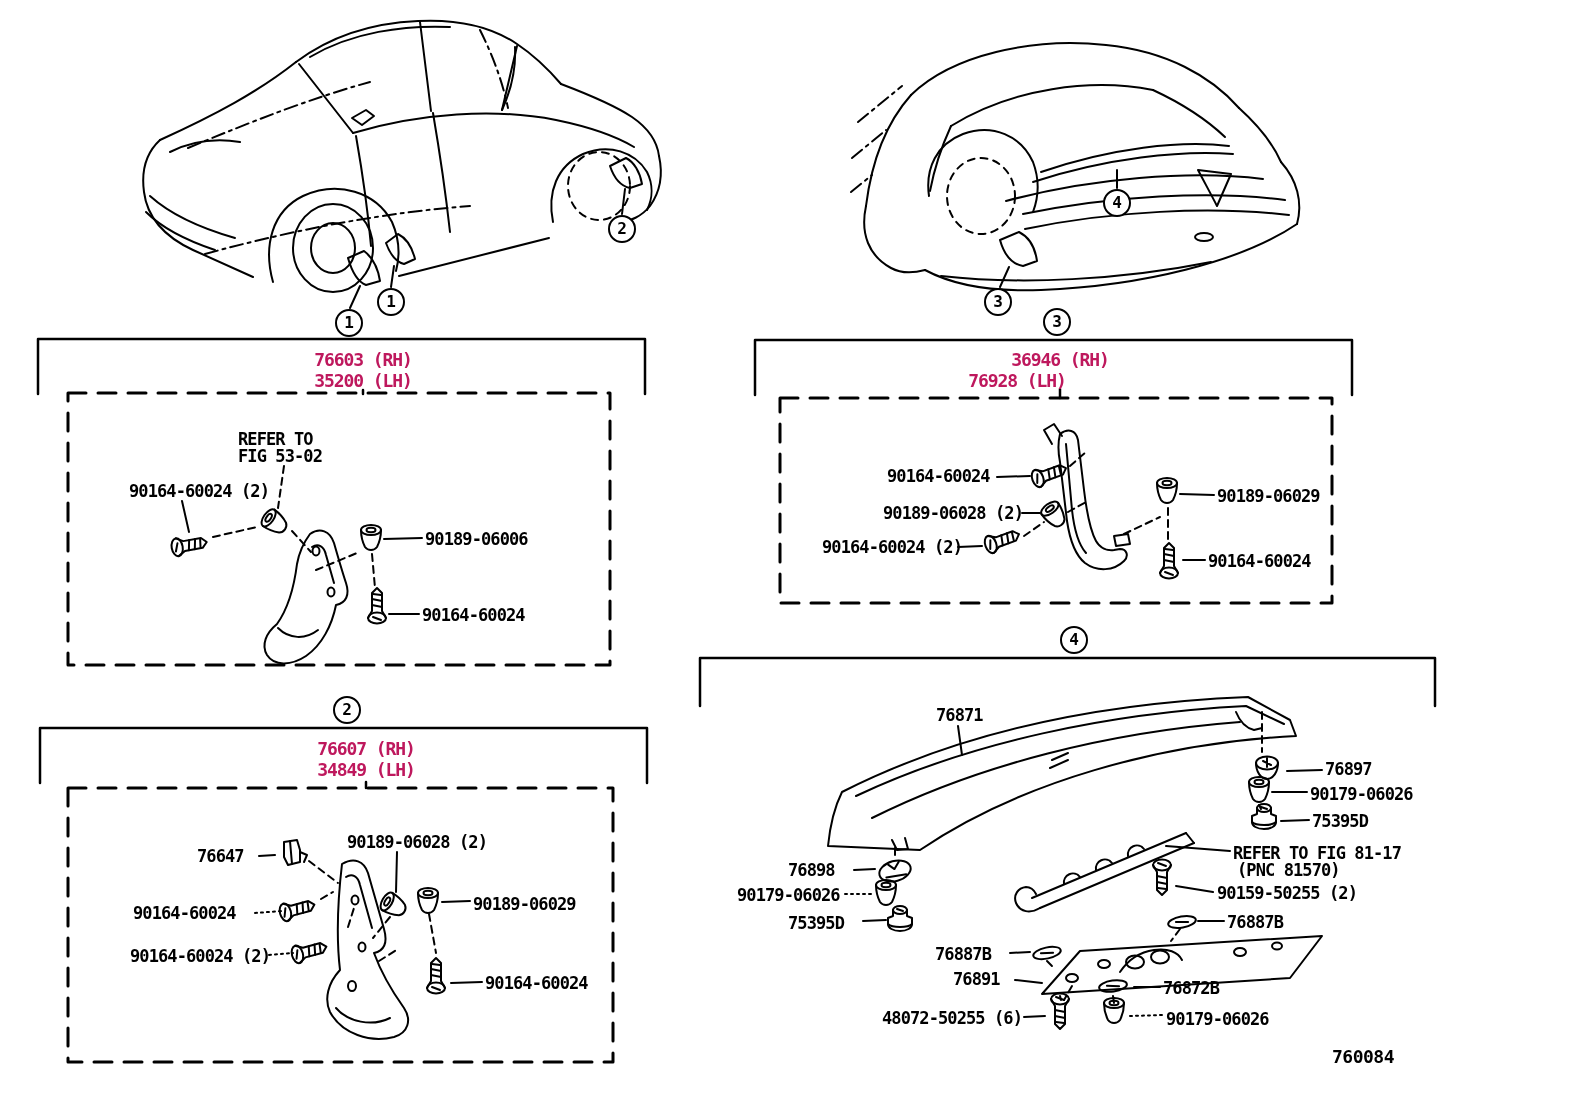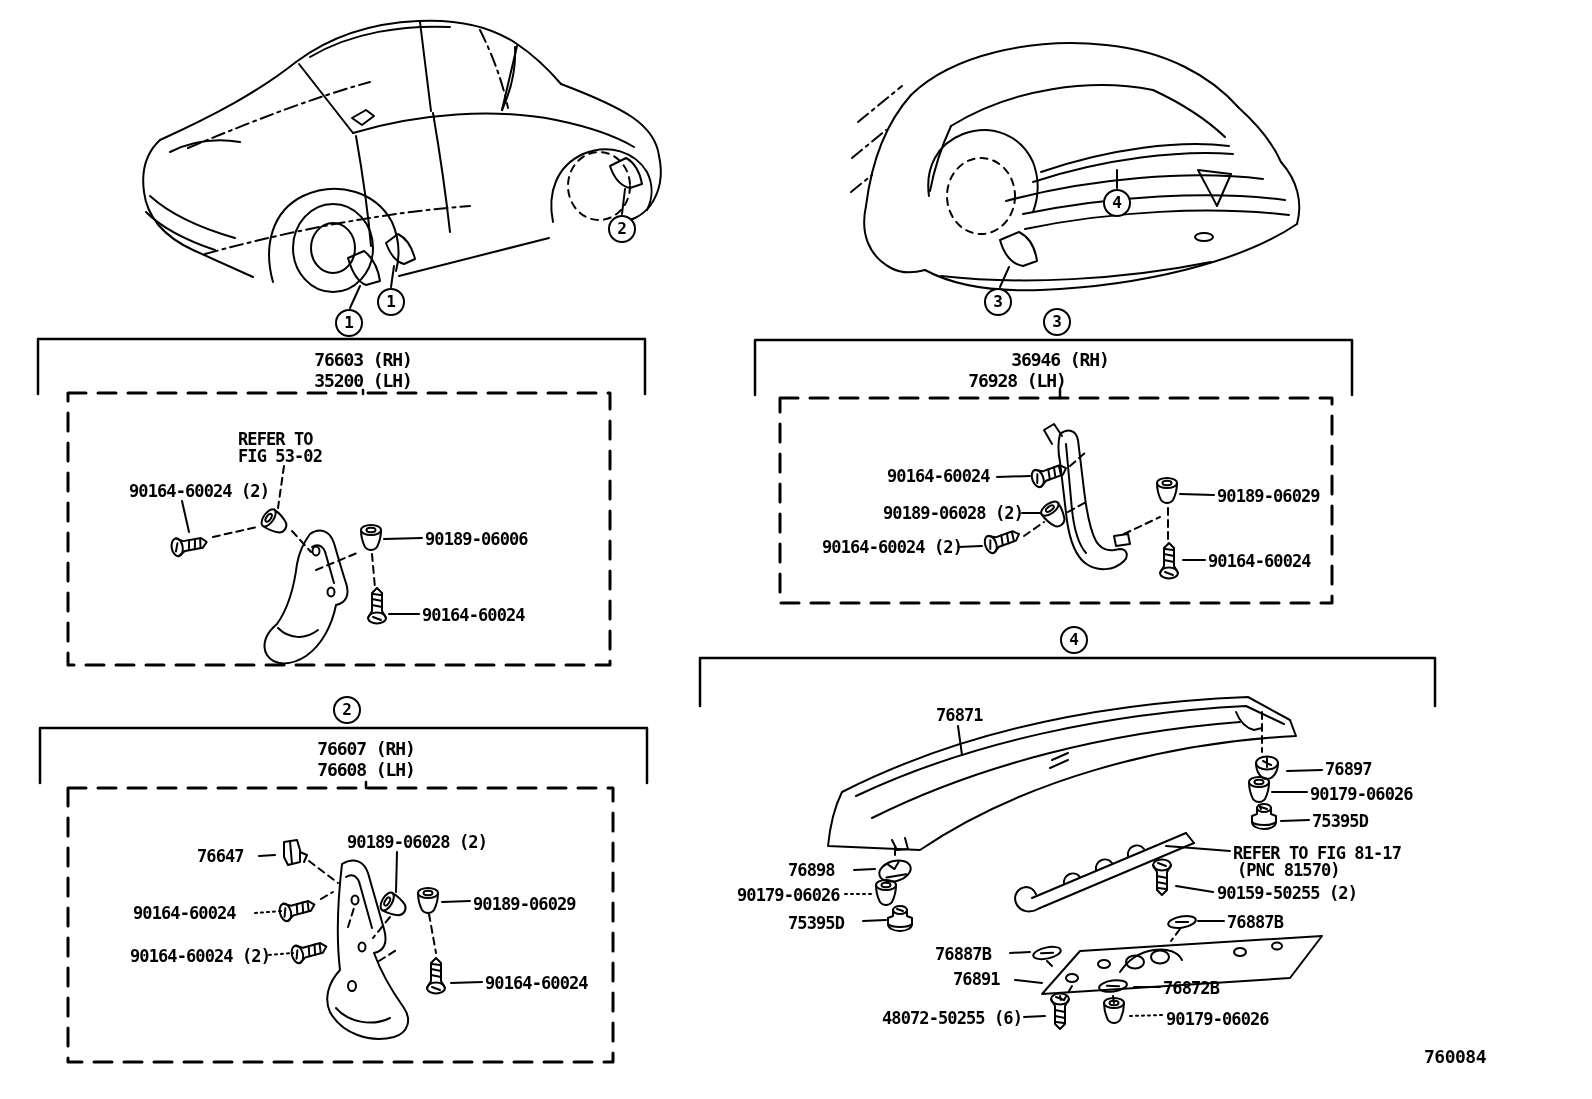--- a/index.html
+++ b/index.html
@@ -2,21 +2,21 @@
 <html><head>
 <meta charset="utf-8">
 <style>
   html,body{margin:0;padding:0;background:#e8e8e8;}
   .stage{position:relative;width:1592px;height:1099px;background:#ffffff;overflow:hidden;
          font-family:"DejaVu Sans Mono",monospace;}
   .stage svg{position:absolute;left:0;top:0;}
   .lbl{position:absolute;font:bold 17px/1.05 "DejaVu Sans Mono",monospace;
        letter-spacing:-0.9px;color:#000;white-space:nowrap;}
   .ttl{position:absolute;width:220px;text-align:center;
-       font:bold 18px/1.05 "DejaVu Sans Mono",monospace;letter-spacing:-1.1px;color:#000000;white-space:nowrap;}
+       font:bold 18px/1.05 "DejaVu Sans Mono",monospace;letter-spacing:-1.1px;color:#be185d;white-space:nowrap;}
   .co{position:absolute;width:28px;height:28px;border:2.5px solid #000;border-radius:50%;
       box-sizing:border-box;display:flex;align-items:center;justify-content:center;
       font:bold 16px/1 "DejaVu Sans Mono",monospace;color:#000;background:#fff;}
   .figcode{position:absolute;font:bold 18px/1 "DejaVu Sans Mono",monospace;letter-spacing:-0.5px;color:#000;}
 </style>
 </head>
 <body>
 
 <div class="stage">
 
@@ -301,21 +301,21 @@
 
   <div class="ttl" style="left:253px;top:351px">76603 (RH)</div>
   <div class="ttl" style="left:253px;top:372px">35200 (LH)</div>
   <div class="lbl" style="left:238px;top:431px">REFER TO</div>
   <div class="lbl" style="left:238px;top:448px">FIG 53-02</div>
   <div class="lbl" style="left:129px;top:483px">90164-60024 (2)</div>
   <div class="lbl" style="left:425px;top:531px">90189-06006</div>
   <div class="lbl" style="left:422px;top:607px">90164-60024</div>
 
   <div class="ttl" style="left:256px;top:740px">76607 (RH)</div>
-  <div class="ttl" style="left:256px;top:761px">76608 (LH)</div>
+  <div class="ttl" style="left:256px;top:761px">34849 (LH)</div>
   <div class="lbl" style="left:197px;top:848px">76647</div>
   <div class="lbl" style="left:347px;top:834px">90189-06028 (2)</div>
   <div class="lbl" style="left:133px;top:905px">90164-60024</div>
   <div class="lbl" style="left:473px;top:896px">90189-06029</div>
   <div class="lbl" style="left:130px;top:948px">90164-60024 (2)</div>
   <div class="lbl" style="left:485px;top:975px">90164-60024</div>
 
   <div class="ttl" style="left:950px;top:351px">36946 (RH)</div>
   <div class="ttl" style="left:907px;top:372px">76928 (LH)</div>
   <div class="lbl" style="left:887px;top:468px">90164-60024</div>
@@ -334,14 +334,14 @@
   <div class="lbl" style="left:1227px;top:914px">76887B</div>
   <div class="lbl" style="left:788px;top:862px">76898</div>
   <div class="lbl" style="left:737px;top:887px">90179-06026</div>
   <div class="lbl" style="left:788px;top:915px">75395D</div>
   <div class="lbl" style="left:935px;top:946px">76887B</div>
   <div class="lbl" style="left:953px;top:971px">76891</div>
   <div class="lbl" style="left:1163px;top:980px">76872B</div>
   <div class="lbl" style="left:882px;top:1010px">48072-50255 (6)</div>
   <div class="lbl" style="left:1166px;top:1011px">90179-06026</div>
 
-  <div class="figcode" style="left:1424px;top:1048px">760084</div>
+  <div class="figcode" style="left:1332px;top:1048px">760084</div>
 </div>
 
 </body></html>

